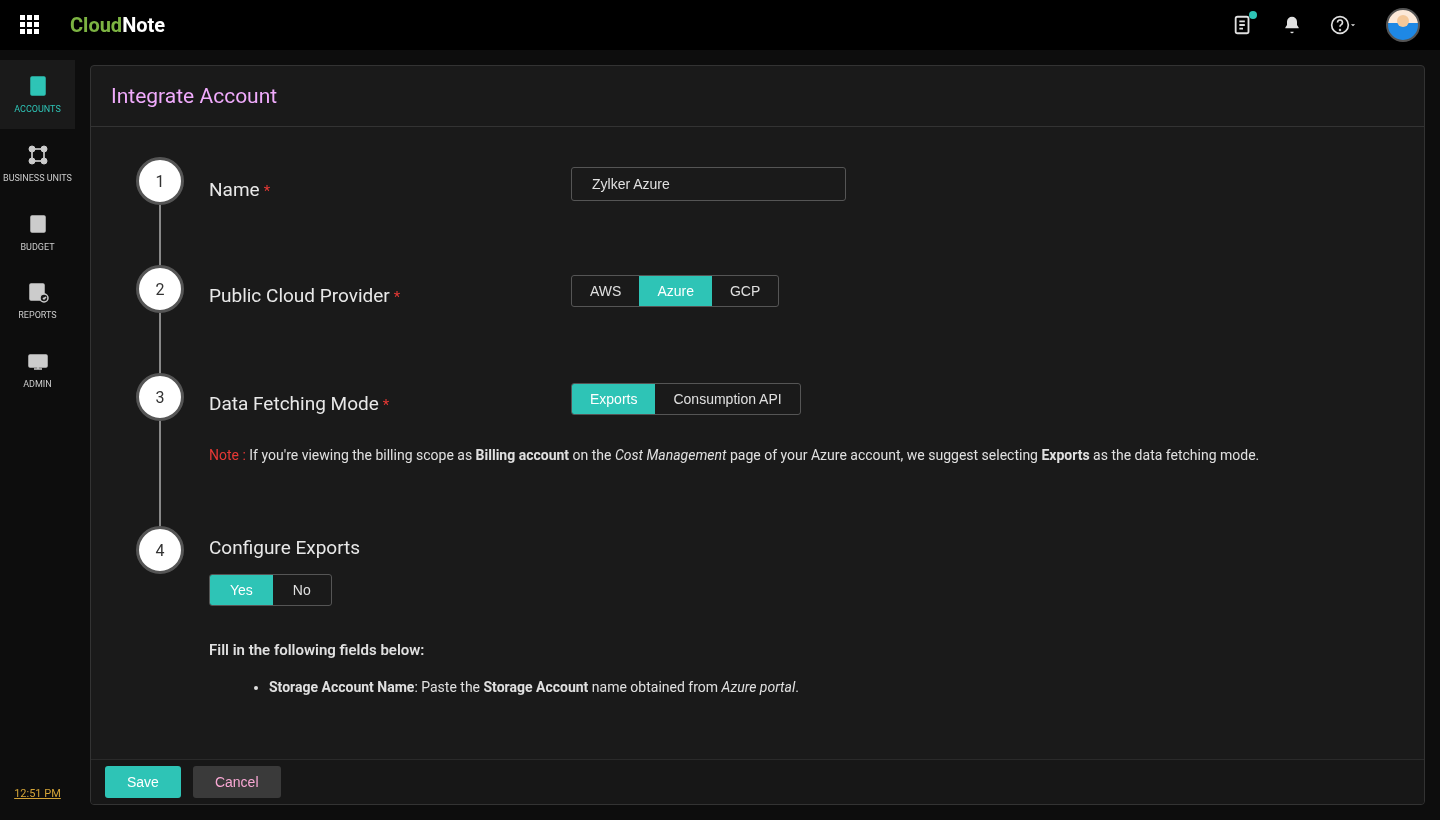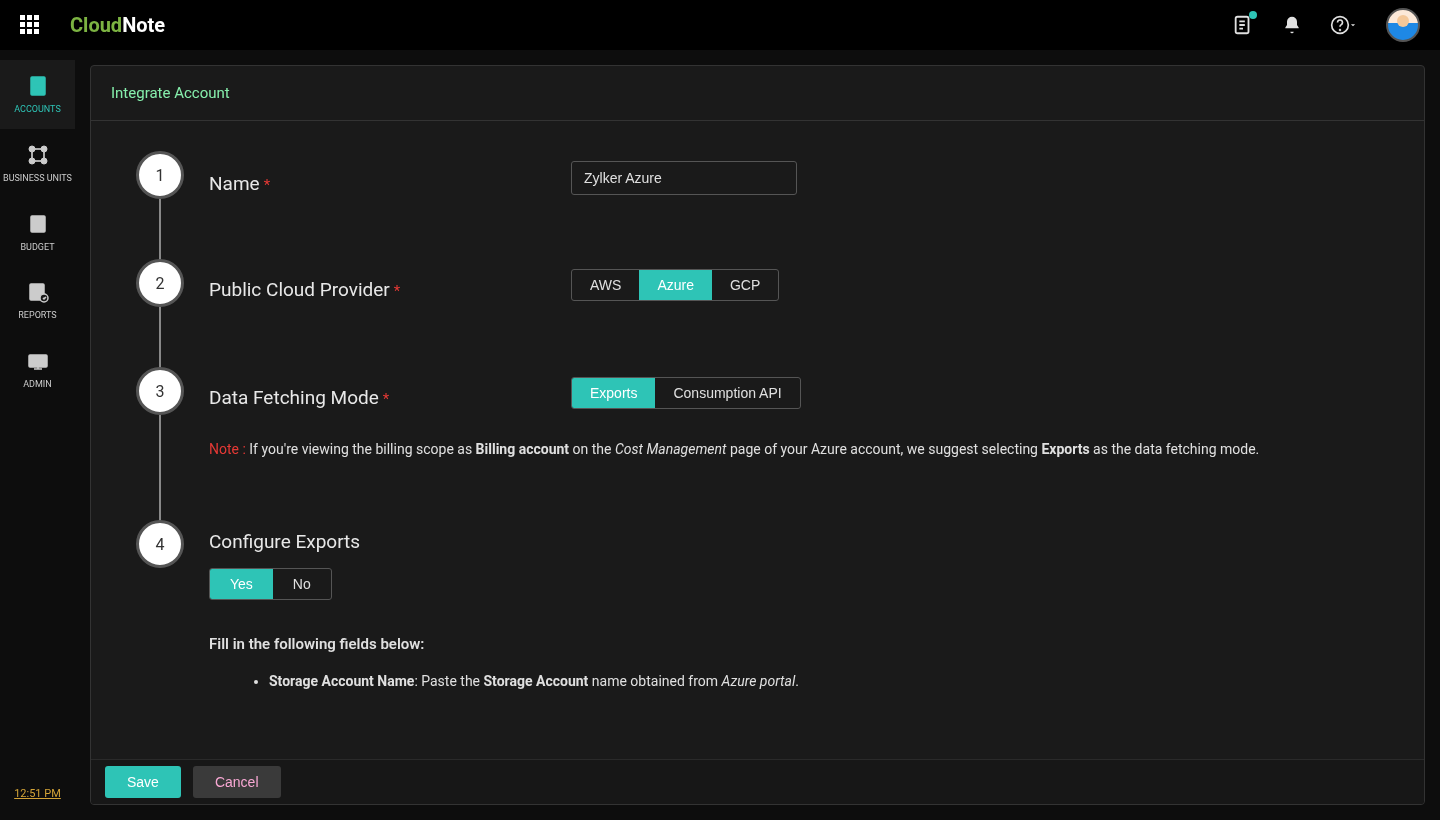--- a/index.html
+++ b/index.html
@@ -66,21 +66,21 @@
 .main {
   flex: 1; padding: 15px; display: flex; flex-direction: column;
   overflow: hidden;
 }
 .card {
   flex: 1; background: #1a1a1a; border: 1px solid #333; border-radius: 4px;
   display: flex; flex-direction: column; overflow: hidden;
 }
 .card-header {
   padding: 18px 20px; border-bottom: 1px solid #333;
-  font-size: 15px; color: #86efac;
+  font-size: 21px; color: #f0abfc;
 }
 .card-body {
   flex: 1; overflow-y: auto; padding: 30px 20px 10px 45px;
   position: relative;
 }
 .step { display: flex; position: relative; padding-bottom: 60px; }
 .step-line {
   position: absolute; left: 23px; top: 48px; bottom: -10px; width: 2px;
   background: #888;
 }
@@ -90,21 +90,21 @@
   display: flex; align-items: center; justify-content: center;
   font-size: 16px; flex-shrink: 0; position: relative; z-index: 1;
   border: 3px solid #555;
 }
 .step-content { padding-left: 25px; flex: 1; padding-top: 10px; }
 .step-row { display: flex; align-items: flex-end; gap: 32px; }
 .step-label { font-size: 19px; color: #e8e8e8; width: 330px; flex-shrink: 0; }
 .required { color: #e53935; margin-left: 4px; font-size: 15px; }
 .text-input {
   background: transparent; border: 1px solid #555; color: #e0e0e0;
-  padding: 8px 12px; border-radius: 3px; width: 226px; font-size: 14px;
+  padding: 8px 20px; border-radius: 3px; width: 275px; font-size: 14px;
 }
 .seg-group {
   display: inline-flex; border: 1px solid #555; border-radius: 3px; overflow: hidden;
 }
 .seg-btn {
   padding: 7px 18px; font-size: 14px; color: #e0e0e0; cursor: pointer;
   background: transparent; border: none;
 }
 .seg-btn.active { background: #2ec4b6; color: #fff; }
 .note-text { font-size: 14px; color: #e0e0e0; margin-top: 30px; line-height: 1.5; }

